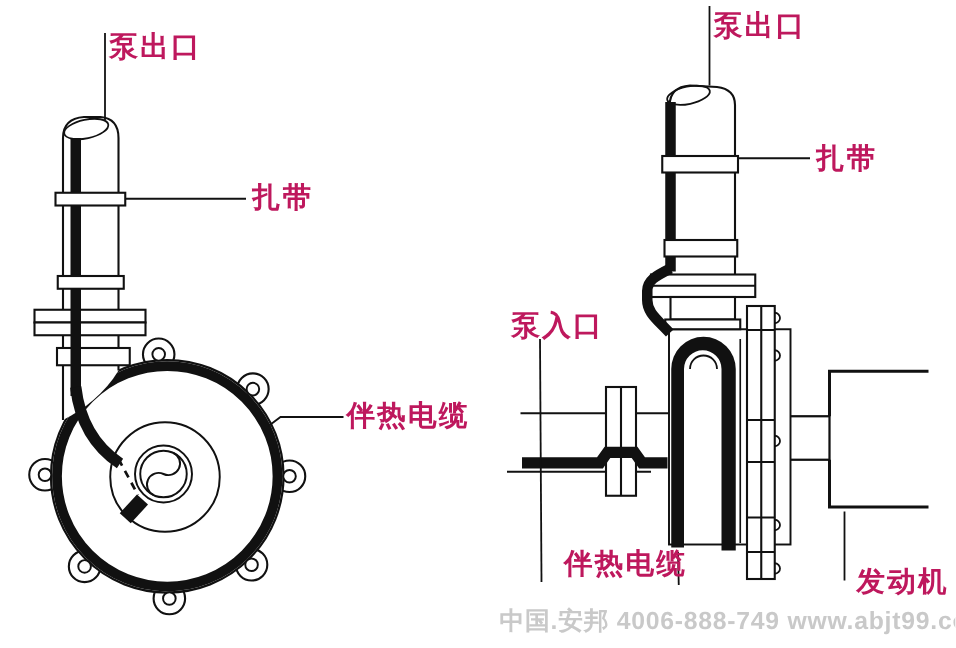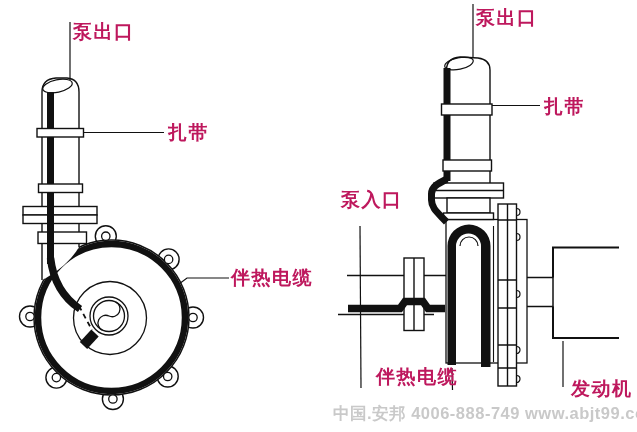--- a/index.html
+++ b/index.html
@@ -151,19 +151,19 @@
     </g>
   </g>
 </svg>
 
 <div class="lbl" style="left:73px;top:25px">泵出口</div>
 <div class="lbl" style="left:168px;top:126px">扎带</div>
 <div class="lbl" style="left:231px;top:271px">伴热电缆</div>
 
 <div class="lbl" style="left:476px;top:11px">泵出口</div>
 <div class="lbl" style="left:544px;top:100px">扎带</div>
-<div class="lbl" style="left:341px;top:193px">泵入口</div>
+<div class="lbl" style="left:341px;top:211px">泵入口</div>
 <div class="lbl" style="left:376px;top:370px">伴热电缆</div>
 <div class="lbl" style="left:571px;top:382px">发动机</div>
 
 <div class="watermark" style="left:333px;top:403px">中国.安邦 4006-888-749 www.abjt99.com</div>
 
 </div>
 
 </body></html>

